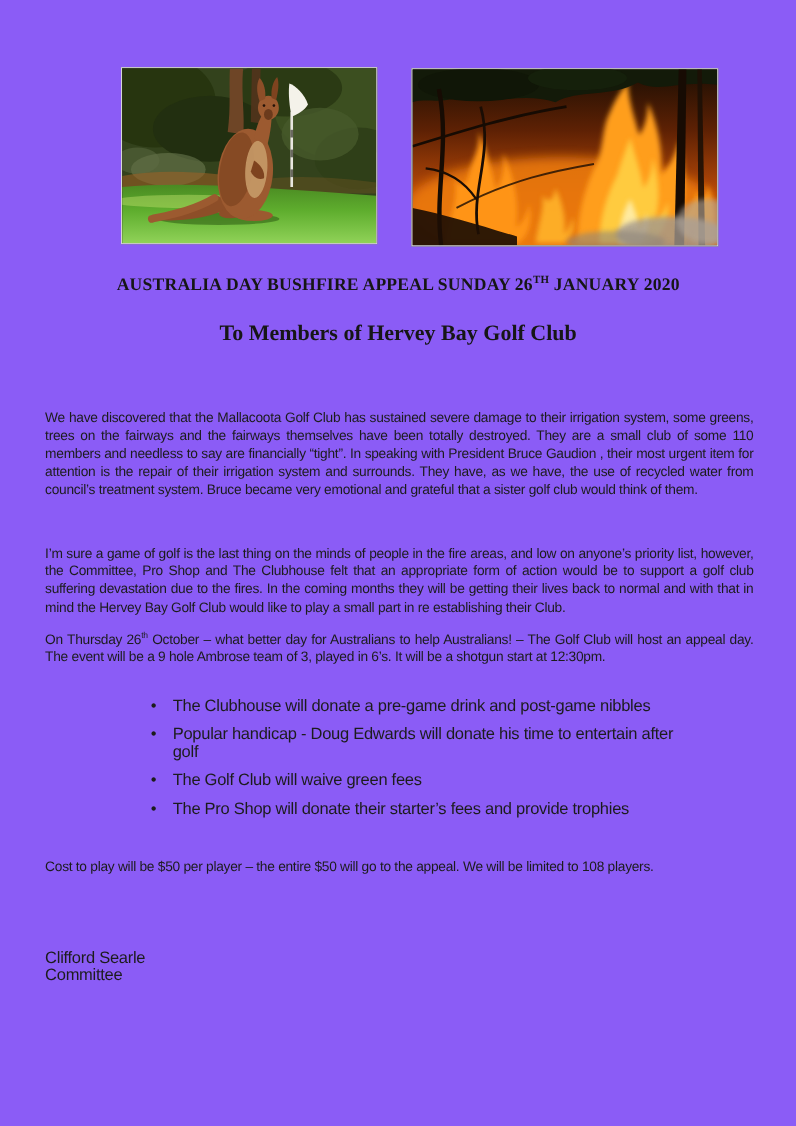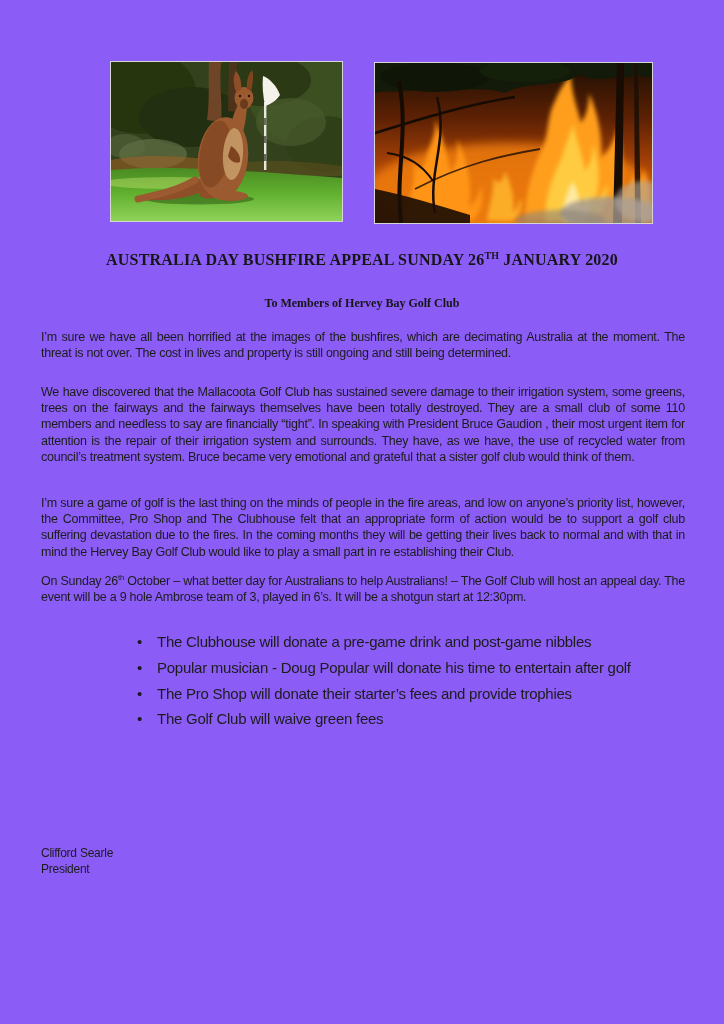--- a/index.html
+++ b/index.html
@@ -42,37 +42,37 @@
     line-height: 0;
   }
   h2.sub-heading {
     position: absolute;
     top: 293px; left: 0;
     width: 724px;
     margin: 0;
     text-align: center;
     font-family: "Liberation Serif", serif;
     font-weight: 700;
-    font-size: 12px;
+    font-size: 20px;
     line-height: 20px;
     color: #161616;
   }
   .para {
     position: absolute;
     left: 41px;
     width: 644px;
     margin: 0;
     font-size: 12.5px;
     line-height: 16.2px;
     letter-spacing: -0.25px;
     text-align: justify;
     color: #1c1c1c;
   }
   #p1 { top: 329px; }
-  #p2 { top: 384px; }
+  #p2 { top: 372px; }
   #p3 { top: 495px; }
   #p4 { top: 573px; }
   #p5 { top: 780px; }
   #p6 { top: 846px; }
   .block { display: block; }
   .no-justify { text-align: left; }
 
   ul.bullets {
     position: absolute;
     left: 137px; top: 634px;
@@ -89,22 +89,22 @@
     letter-spacing: -0.25px;
     color: #1c1c1c;
   }
   ul.bullets li::before {
     content: "\2022";
     position: absolute;
     left: 0; top: 0;
   }
   .signature {
     position: absolute;
-    left: 41px; top: 845px;
-    font-size: 12px;
+    left: 41px; top: 863px;
+    font-size: 15px;
     line-height: 16.2px;
     letter-spacing: -0.25px;
     color: #1c1c1c;
   }
 </style>
 </head>
 <body>
 
 <div class="page">
 
@@ -196,37 +196,37 @@
       <ellipse cx="268" cy="138" rx="28" ry="20" fill="#b0a69b" opacity="0.6" filter="url(#fblur)"></ellipse>
       <ellipse cx="185" cy="157" rx="45" ry="10" fill="#8e857a" opacity="0.6" filter="url(#fblur)"></ellipse>
       <path d="M0,160 V126 C30,132 62,142 95,152 L95,160 Z" fill="#1d0e04" opacity="0.92"></path>
     </svg>
   </figure>
 
   <h1 class="main-heading"><span>AUSTRALIA DAY BUSHFIRE APPEAL SUNDAY 26</span><sup>TH</sup><span> JANUARY 2020</span></h1>
 
   <h2 class="sub-heading">To Members of Hervey Bay Golf Club</h2>
 
-  <p class="para" id="p1">I’m sure we have all been horrified at the images of the bushfires, which are decimating Australia at the moment. The threat is not over.  The cost in lives and property is still ongoing and still being determined.</p>
 
   <p class="para" id="p2">We have discovered that the Mallacoota Golf Club has sustained severe damage to their irrigation system, some greens, trees on the fairways and the fairways themselves have been totally destroyed. They are a small club of some 110 members and needless to say are financially “tight”. In speaking with President Bruce Gaudion , their most urgent item for attention is the repair of their irrigation system and surrounds. They have, as we have, the use of recycled water from council’s treatment system. Bruce became very emotional and grateful that a sister golf club would think of them.</p>
 
   <p class="para" id="p3">I’m sure a game of golf is the last thing on the minds of people in the fire areas, and low on anyone’s priority list, however, the Committee, Pro Shop and The Clubhouse felt that an appropriate form of action would be to support a golf club suffering devastation due to the fires.  In the coming months they will be getting their lives back to normal and with that in mind the Hervey Bay Golf Club would like to play a small part in re establishing their Club.</p>
 
-  <p class="para" id="p4"><span>On Sunday 26</span><sup>th</sup><span> October – what better day for Australians to help Australians! – The Golf Club will host an appeal day.  The event will be a 9 hole Ambrose team of 3, played in 6’s.  It will be a shotgun start at 12:30pm.</span></p>
+  <p class="para" id="p4"><span>On Thursday 26</span><sup>th</sup><span> October – what better day for Australians to help Australians! – The Golf Club will host an appeal day.  The event will be a 9 hole Ambrose team of 3, played in 6’s.  It will be a shotgun start at 12:30pm.</span></p>
 
   <ul class="bullets">
     <li>The Clubhouse will donate a pre-game drink and post-game nibbles</li>
-    <li>Popular musician -  Doug Popular will donate his time to entertain after golf</li>
+    <li>Popular handicap -  Doug Edwards will donate his time to entertain after golf</li>
+    <li>The Golf Club will waive green fees</li>
     <li>The Pro Shop will donate their starter’s fees and provide trophies</li>
-    <li>The Golf Club will waive green fees</li>
   </ul>
 
   <p class="para" id="p5">
+    <span class="block no-justify">Cost to play will be $50 per player – the entire $50 will go to the appeal.  We will be limited to 108 players.</span>
   </p>
 
 
   <div class="signature">
     <div>Clifford Searle</div>
-    <div>President</div>
+    <div>Committee</div>
   </div>
 
 </div>
 
 </body></html>

